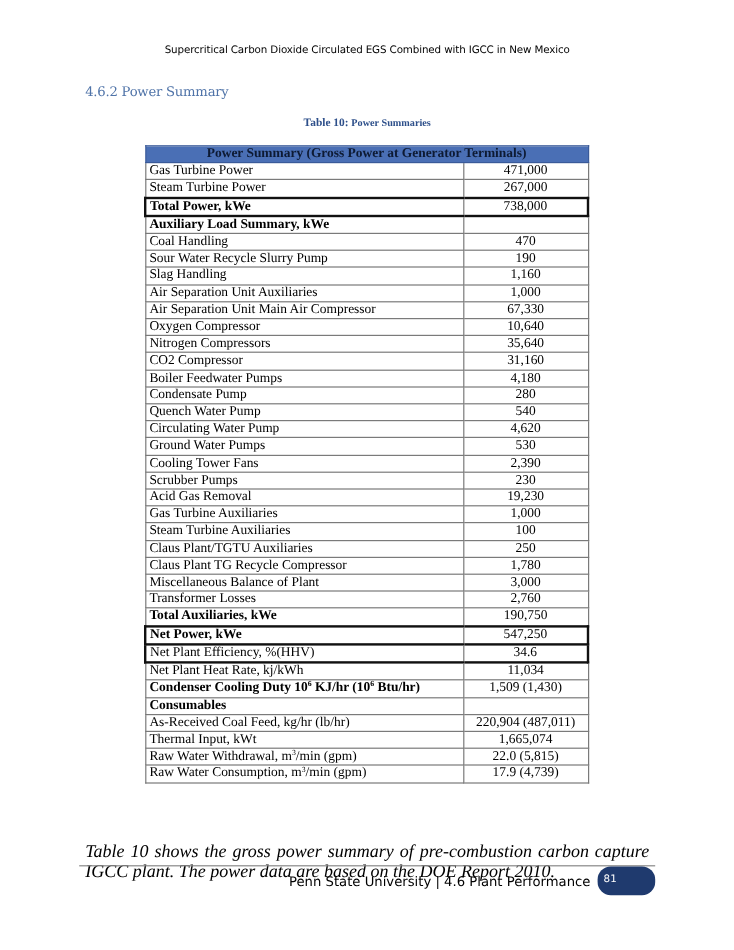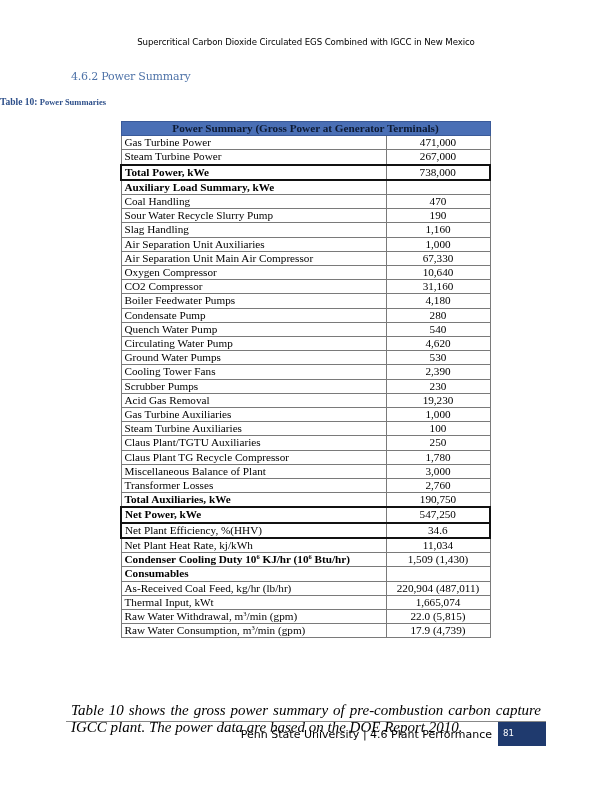--- a/index.html
+++ b/index.html
@@ -1,35 +1,35 @@
 <!DOCTYPE html>
 <html><head>
   <meta charset="utf-8">
   <style>
     html, body { margin: 0; padding: 0; background: #ffffff; }
     body { width: 612px; height: 792px; position: relative; overflow: hidden; font-family: "Liberation Serif", serif; color: #000; }
     .running-header { position: absolute; top: 37px; left: 0; width: 612px; text-align: center; font-family: "DejaVu Sans", sans-serif; font-size: 8.6px; letter-spacing: -0.1px; }
     .section-heading { position: absolute; top: 70px; left: 71px; font-family: "DejaVu Serif", serif; font-size: 11px; color: #4f73a8; letter-spacing: -0.2px; }
-    .table-caption { position: absolute; top: 97px; left: 0; width: 612px; font-size: 9.5px; font-weight: bold; color: #2d4f8a; }
+    .table-caption { position: absolute; top: 97px; left: 0; width: 612px; text-align: center; font-size: 9.5px; font-weight: bold; color: #2d4f8a; }
     .table-wrap { position: absolute; top: 121px; left: 120px; width: 369px; }
     table { border-collapse: collapse; width: 369px; table-layout: fixed; }
     col.c1 { width: 265px; }
     col.c2 { width: 104px; }
     td { font-size: 11.2px; line-height: 13.2px; height: 13.2px; padding: 0 0 0 3px; border: 1px solid #7a7a7a; white-space: nowrap; overflow: hidden; }
     td.v { text-align: center; padding: 0; }
     tr.hdr td { background: #4a6fb5; color: #0d1a33; font-weight: bold; text-align: center; border: 1px solid #3a5a99; padding: 0; }
     tr.bold td { font-weight: bold; }
     tr.boxed td { border-top: 2px solid #111; border-bottom: 2px solid #111; }
     tr.boxed td:first-child { border-left: 2px solid #111; }
     tr.boxed td:last-child { border-right: 2px solid #111; }
     sup { font-size: 6.5px; line-height: 0; vertical-align: 4px; }
     .para { position: absolute; top: 687px; left: 71px; width: 470px; font-size: 15px; line-height: 17px; text-align: justify; font-style: italic; }
     .footer-rule { position: absolute; top: 721px; left: 66px; width: 480px; height: 0; border-top: 1px solid #888; }
     .footer-text { position: absolute; top: 728px; left: 0; width: 492px; text-align: right; font-family: "DejaVu Sans", sans-serif; font-size: 11px; }
-    .page-num { position: absolute; top: 722px; left: 498px; width: 48px; height: 24px; background: #1f3a6e; color: #fff; font-family: "DejaVu Sans", sans-serif; font-size: 8.6px; box-sizing: border-box; padding: 6px 0 0 5px; }
+    .page-num { position: absolute; top: 722px; left: 498px; width: 48px; height: 24px; background: #1f3a6e; color: #fff; font-family: "DejaVu Sans", sans-serif; font-size: 8.6px; box-sizing: border-box; padding: 6px 0 0 5px; border-radius: 11px; }
   </style>
 </head>
 <body>
 
 <div class="running-header">Supercritical Carbon Dioxide Circulated EGS Combined with IGCC in New Mexico</div>
 
 <div class="section-heading">4.6.2 Power Summary</div>
 
 <div class="table-caption">
   <span>Table 10:</span>
@@ -80,20 +80,24 @@
         </tr>
       <tr>
           <td>Air Separation Unit Main Air Compressor</td>
           <td class="v">67,330</td>
         </tr>
       <tr>
           <td>Oxygen Compressor</td>
           <td class="v">10,640</td>
         </tr>
       <tr>
+          <td>Nitrogen Compressors</td>
+          <td class="v">35,640</td>
+        </tr>
+      <tr>
           <td>CO2 Compressor</td>
           <td class="v">31,160</td>
         </tr>
       <tr>
           <td>Boiler Feedwater Pumps</td>
           <td class="v">4,180</td>
         </tr>
       <tr>
           <td>Condensate Pump</td>
           <td class="v">280</td>

